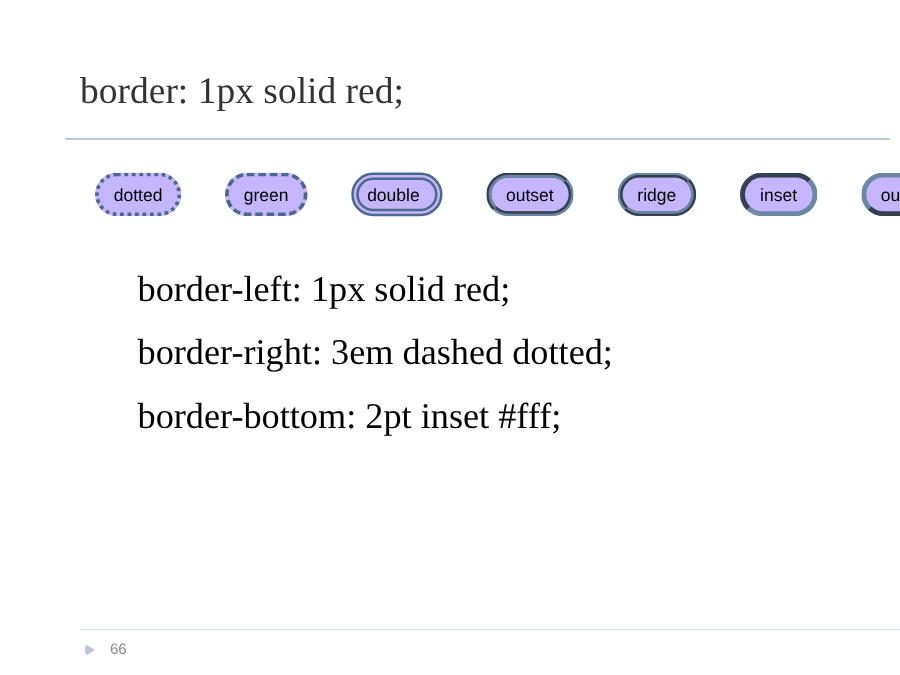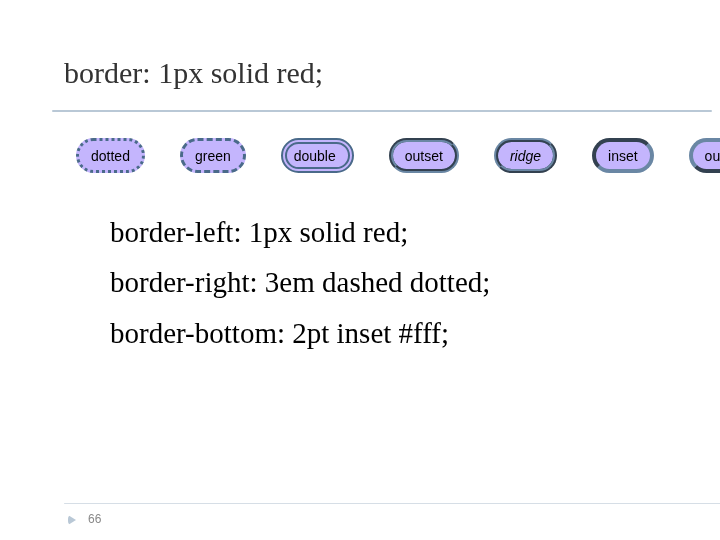--- a/index.html
+++ b/index.html
@@ -37,21 +37,21 @@
       font-family: Arial, Helvetica, sans-serif;
       font-size: 14px;
       color: #000;
       background: #c4b5fd;
     }
     .s-dotted  { border: 3px dotted  #4a6a8a; }
     .s-dashed  { border: 3px dashed  #4a6a8a; }
     .s-solid   { border: 3px solid   #4a6a8a; }
     .s-double  { border: 6px double  #4a6a8a; justify-content: flex-end; }
     .s-groove  { border: 4px groove  #6a87a4; }
-    .s-ridge   { border: 4px ridge   #6a87a4; font-style: italic; }
+    .s-ridge   { border: 4px ridge   #6a87a4; }
     .s-inset   { border: 4px inset   #6a87a4; }
     .s-outset  { border: 4px outset  #6a87a4; }
     .code-block {
       padding-left: 62px;
       font-size: 29px;
       line-height: 1.32;
       color: #000;
     }
     .footer-line {
       position: absolute;

